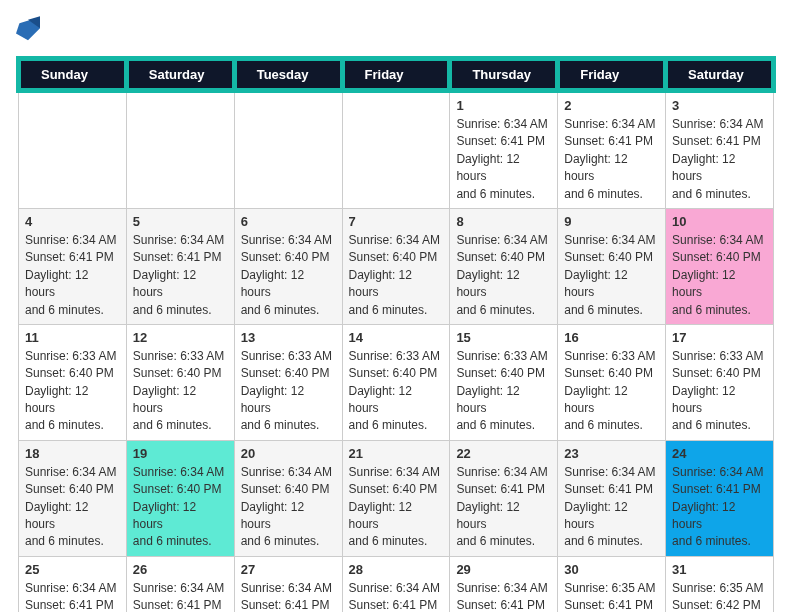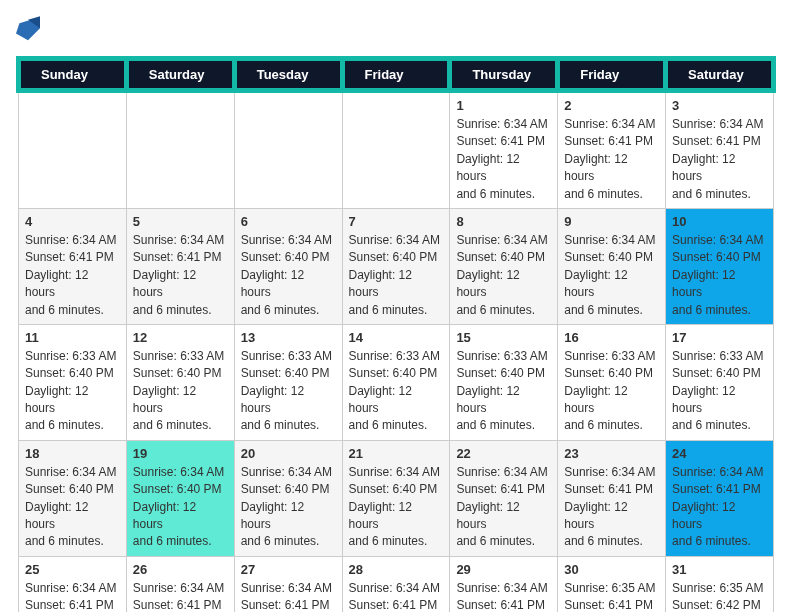--- a/index.html
+++ b/index.html
@@ -182,21 +182,21 @@
 Daylight: 12 hours
 and 6 minutes.</div>
         </td>
         <td style="background: rgb(245, 245, 245);">
           <span class="day-num">9</span>
           <div class="cell-info" style="white-space: pre-line;">Sunrise: 6:34 AM
 Sunset: 6:40 PM
 Daylight: 12 hours
 and 6 minutes.</div>
         </td>
-        <td style="background: #0ea5e9;">
+        <td style="background: #f9a8d4;">
           <span class="day-num">10</span>
           <div class="cell-info" style="white-space: pre-line;">Sunrise: 6:34 AM
 Sunset: 6:40 PM
 Daylight: 12 hours
 and 6 minutes.</div>
         </td>
       </tr>
       <tr>
         <td>
           <span class="day-num">11</span>

